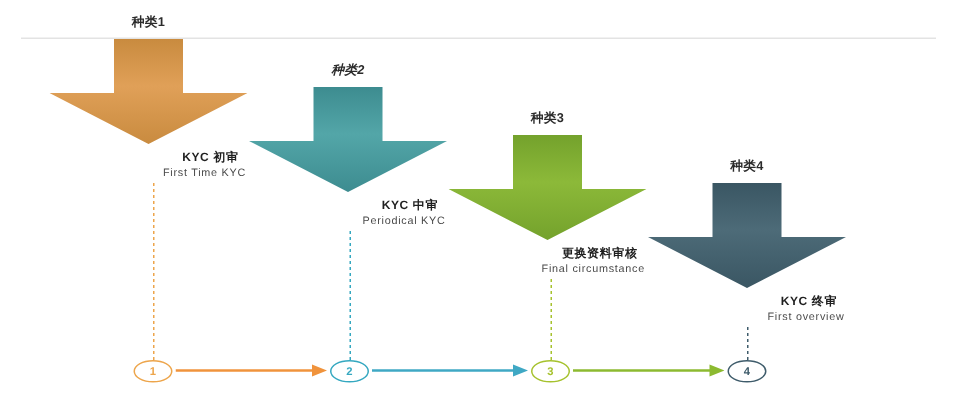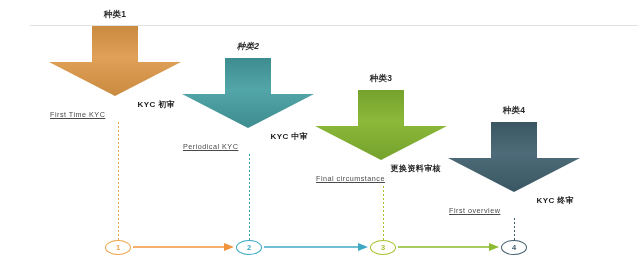--- a/index.html
+++ b/index.html
@@ -3,41 +3,41 @@
 <meta charset="utf-8">
 <style>
   html,body{margin:0;padding:0;}
   body{
     width:638px;height:272px;
     background:#ffffff;
     font-family:"Liberation Sans","DejaVu Sans",sans-serif;
     overflow:hidden;
     position:relative;
   }
-  #stage{position:absolute;left:16px;top:0;width:573px;height:272px;}
+  #stage{position:absolute;left:0;top:0;width:573px;height:272px;}
   .hrule{
     position:absolute;left:14px;top:25px;width:610px;height:1px;
     background:#e3e3e3;
   }
   .cat-label{
     position:absolute;
     font-size:8.5px;font-weight:bold;color:#2b2b2b;
     white-space:nowrap;text-align:center;
     letter-spacing:0.2px;
   }
   .arrow-svg{position:absolute;display:block;}
   .title-cn{
     position:absolute;
     font-size:8px;font-weight:bold;color:#1f1f1f;
     white-space:nowrap;text-align:right;letter-spacing:0.4px;
   }
   .title-en{
     position:absolute;
     font-size:7.2px;color:#4a4a4a;
-    white-space:nowrap;text-align:left;letter-spacing:0.5px;text-decoration:underline;
+    white-space:nowrap;text-align:right;letter-spacing:0.5px;
   }
   .dotline{position:absolute;width:1px;}
   .timeline{position:absolute;left:0;top:228px;width:638px;height:40px;}
   .node{
     position:absolute;width:26px;height:15px;
     border-radius:50%;
     background:#ffffff;
     box-sizing:border-box;
     display:flex;align-items:center;justify-content:center;
     font-size:7.5px;font-weight:bold;

